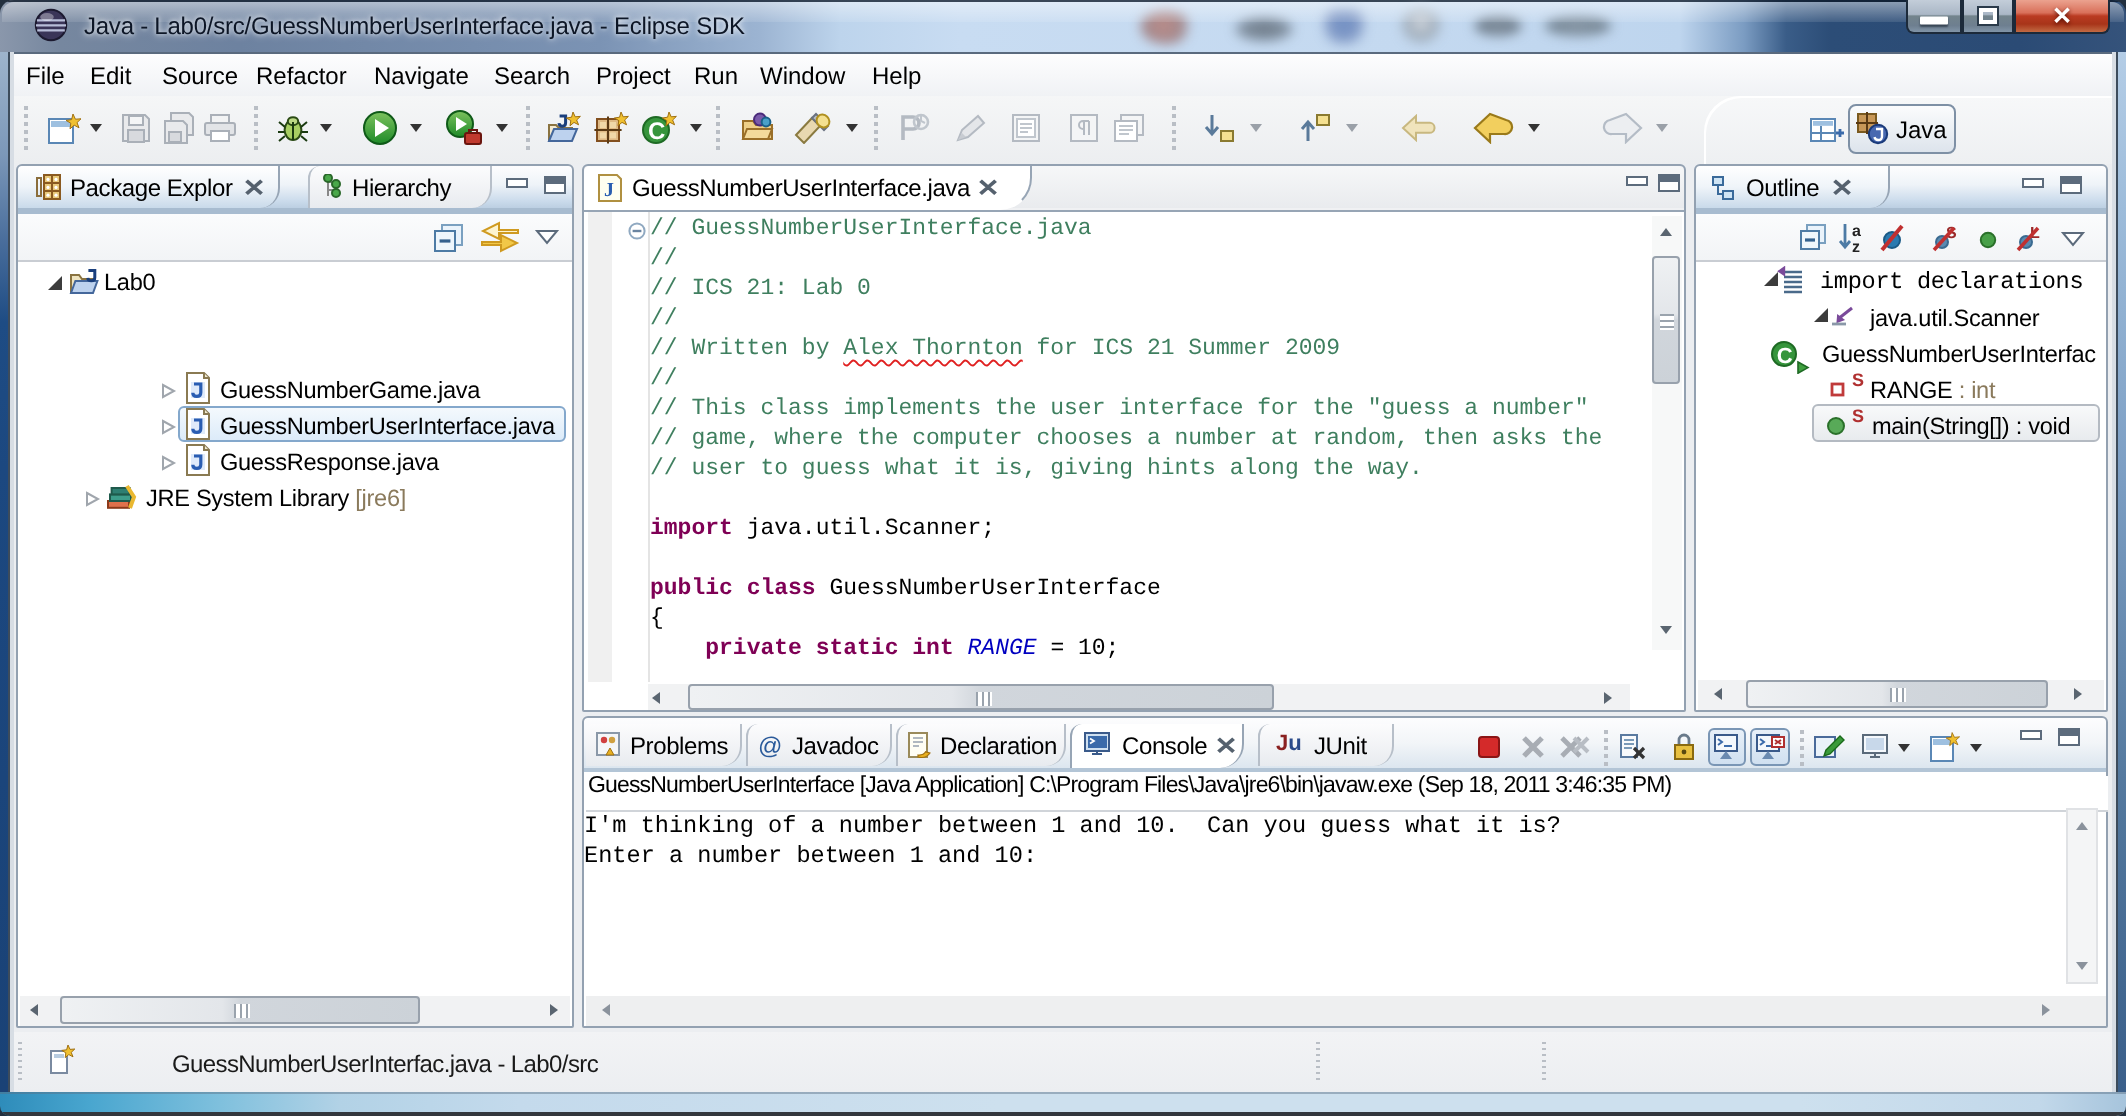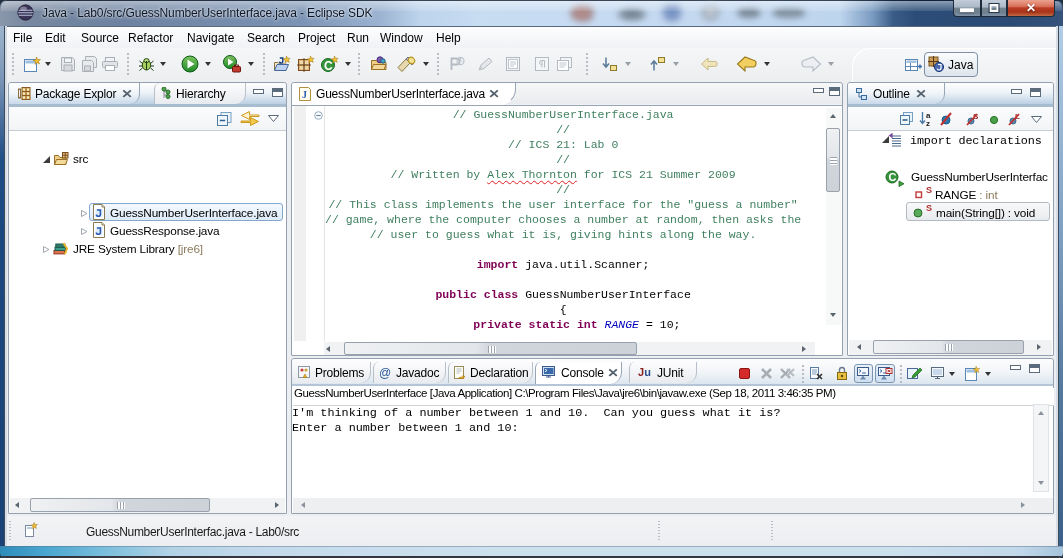--- a/index.html
+++ b/index.html
@@ -355,35 +355,46 @@
         <svg class="abs" style="left:231px;top:27px;" width="20" height="18" viewBox="0 0 20 18">
           <path d="M19 5H9.5V1.5L1.5 5.5l8 4V6.5H19z" fill="#fdf4cf" stroke="#cf9a20"></path>
           <path d="M1 12.5h9.5V9l8 4-8 4v-3H1z" fill="#f2c848" stroke="#cf9a20" transform="translate(0,-1.5)"></path>
         </svg>
         <svg class="abs" style="left:258px;top:31px;" width="13" height="9" viewBox="0 0 13 9">
             <path d="M1.5 1.5h10L6.5 7.5z" fill="#fff" stroke="#5c6b7c"></path>
           </svg>
 
         <div class="viewbody" style="left:1px;top:48px;width:275px;height:367px;" id="pkg-tree">
 
-
-          <div class="trow" style="left:0;top:19px;width:275px;">
-            <svg class="abs" style="left:32px;top:5px;" width="9" height="9" viewBox="0 0 9 9">
+          <div class="trow" style="left:0;top:1px;width:275px;">
+            <svg class="abs" style="left:13px;top:5px;" width="9" height="9" viewBox="0 0 9 9">
                 <path d="M8 1v7H1z" fill="#3c3c3c"></path>
               </svg>
-            <svg class="abs" style="left:43px;top:1px;" width="16" height="16" viewBox="0 0 16 16">
-              <path d="M1.5 13.5v-9h4l1.5 2h6v7z" fill="#eecf87" stroke="#9a6f28"></path>
-              <path d="M1.5 13.5l2-5h11l-2 5z" fill="#f3da9b" stroke="#9a6f28"></path>
-              <rect x="9.5" y="1.5" width="5.5" height="5.5" fill="#e2bb80" stroke="#7c4f1c"></rect>
-              <path d="M12.2 1.5v5.5M9.5 4.2h5.5" stroke="#7c4f1c"></path>
-            </svg>
-            <span class="lbl" style="left:63px;">src</span>
-          </div>
-
-
+            <svg class="abs" style="left:24px;top:1px;" width="16" height="16" viewBox="0 0 16 16">
+              <path d="M1.5 13.5v-9h4l1.5 2h5v1.5" fill="#efe4c0" stroke="#8a7340"></path>
+              <path d="M1.5 13.5l2.2-6h11l-2.2 6z" fill="#bdd2ee" stroke="#44679b"></path>
+              <path d="M10.2 2.2h3.2v3.6q0 1.6-1.7 1.6t-1.8-1.5" fill="none" stroke="#1a3f7d" stroke-width="1.5"></path>
+            </svg>
+            <span class="lbl" style="left:42px;">Lab0</span>
+          </div>
+
+
+
+          <div class="trow" style="left:0;top:55px;width:275px;">
+            <svg class="abs" style="left:70px;top:5px;" width="9" height="9" viewBox="0 0 9 9">
+                <path d="M1.5 1.5l5.5 3-5.5 3z" fill="#fff" stroke="#a0a6ad"></path>
+              </svg>
+            <svg class="abs" style="left:81px;top:0px;" width="16" height="16" viewBox="0 0 16 16">
+              <path d="M2.5 0.5h8.5l2.5 2.5v12.5h-11z" fill="#fff" stroke="#8a7a52"></path>
+              <path d="M11 0.5v2.5h2.5" fill="#f0ead0" stroke="#8a7a52"></path>
+              <rect x="4.5" y="5" width="7" height="8" fill="#dfeafa"></rect>
+              <path d="M6 6h3.4v4.2q0 2-2 2t-2-1.8" fill="none" stroke="#2a5db2" stroke-width="1.6"></path>
+            </svg>
+            <span class="lbl" style="left:100px;">GuessNumberGame.java</span>
+          </div>
 
           <div class="trow" style="left:0;top:73px;width:275px;">
             <div class="abs" style="left:79px;top:-1px;width:194px;height:18px;border:1px solid #84a8cc;border-radius:3px;background:linear-gradient(180deg,#f4f9fd,#dcebf9);"></div>
             <svg class="abs" style="left:70px;top:5px;" width="9" height="9" viewBox="0 0 9 9">
                 <path d="M1.5 1.5l5.5 3-5.5 3z" fill="#fff" stroke="#a0a6ad"></path>
               </svg>
             <svg class="abs" style="left:81px;top:0px;" width="16" height="16" viewBox="0 0 16 16">
               <path d="M2.5 0.5h8.5l2.5 2.5v12.5h-11z" fill="#fff" stroke="#8a7a52"></path>
               <path d="M11 0.5v2.5h2.5" fill="#f0ead0" stroke="#8a7a52"></path>
               <rect x="4.5" y="5" width="7" height="8" fill="#dfeafa"></rect>
@@ -443,21 +454,21 @@
         <div class="vmax" style="left:537px; top:4px;"></div>
         <div class="abs" style="left:0;top:22px;width:550px;height:1px;background:#97a5b5;"></div>
 
         <div class="abs" style="left:0px;top:23px;width:550px;height:249px;background:#fff;" id="editor-body">
           <div class="abs" style="left:2px;top:0;width:12px;height:235px;background:#f0f0f0;"></div>
           <div class="abs" style="left:32px;top:0;width:1px;height:235px;background:#e4e4e4;"></div>
           <svg class="abs" style="left:22px;top:5px;" width="9" height="9" viewBox="0 0 9 9">
             <circle cx="4.5" cy="4.5" r="3.8" fill="#fff" stroke="#90a9c1"></circle>
               <path d="M2.3 4.5h4.4" stroke="#6a84a0" stroke-width="1.2"></path>
           </svg>
-          <div class="code abs" style="left:33px;top:1px;text-align:center;"><span class="cmt">// GuessNumberUserInterface.java
+          <div class="code abs" style="left:33px;top:1px;"><span class="cmt">// GuessNumberUserInterface.java
 //
 // ICS 21: Lab 0
 //
 // Written by <span style="text-decoration:underline wavy #e02020 1px;text-underline-offset:2px;">Alex Thornton</span> for ICS 21 Summer 2009
 //
 // This class implements the user interface for the "guess a number"
 // game, where the computer chooses a number at random, then asks the
 // user to guess what it is, giving hints along the way.</span>
 
 <span class="kw">import</span> java.util.Scanner;
@@ -535,20 +546,31 @@
             <svg class="abs" style="left:32px;top:3px;" width="9" height="9" viewBox="0 0 9 9">
                 <path d="M8 1v7H1z" fill="#3c3c3c"></path>
               </svg>
             <svg class="abs" style="left:39px;top:1px;" width="16" height="16" viewBox="0 0 16 16">
               <path d="M4 3h9M4 5.5h9M4 8h9M4 10.5h9M4 13h9" stroke="#4a6a8a" stroke-width="1.2"></path>
               <path d="M7 1L2 4.5 7 8" fill="#7a4a9a" stroke="none" transform="translate(-1,-1) scale(0.8)"></path>
             </svg>
             <span class="lbl" style="left:61px;font-family:Liberation Mono, monospace;">import declarations</span>
           </div>
 
+          <div class="trow" style="left:0;top:19px;width:203px;">
+            <svg class="abs" style="left:57px;top:3px;" width="9" height="9" viewBox="0 0 9 9">
+                <path d="M8 1v7H1z" fill="#3c3c3c"></path>
+              </svg>
+            <svg class="abs" style="left:64px;top:1px;" width="16" height="16" viewBox="0 0 16 16">
+              <path d="M13 3L6 8.5" stroke="#7a4a9a" stroke-width="1.5"></path>
+              <path d="M9.5 9.5L5 10.5l1-4.5z" fill="#7a4a9a" transform="rotate(-8 6 9)"></path>
+              <path d="M3 11h7" stroke="#8a98a8" stroke-width="1.4"></path>
+            </svg>
+            <span class="lbl" style="left:86px;">java.util.Scanner</span>
+          </div>
 
           <div class="trow" style="left:0;top:37px;width:203px;">
             <svg class="abs" style="left:36px;top:2px;" width="20" height="17" viewBox="0 0 20 17">
               <circle cx="7" cy="7" r="6" fill="#36953c" stroke="#1e6a24"></circle>
               <text x="3.4" y="11.3" font-size="11" font-weight="bold" fill="#fff" font-family="Liberation Sans,sans-serif">C</text>
               <path d="M14 11l5 2.8-5 2.8z" fill="#3fa03f" stroke="#1e6a24" stroke-width="0.8"></path>
             </svg>
             <span class="lbl" style="left:62px;">GuessNumberUserInterfac</span>
           </div>
 

